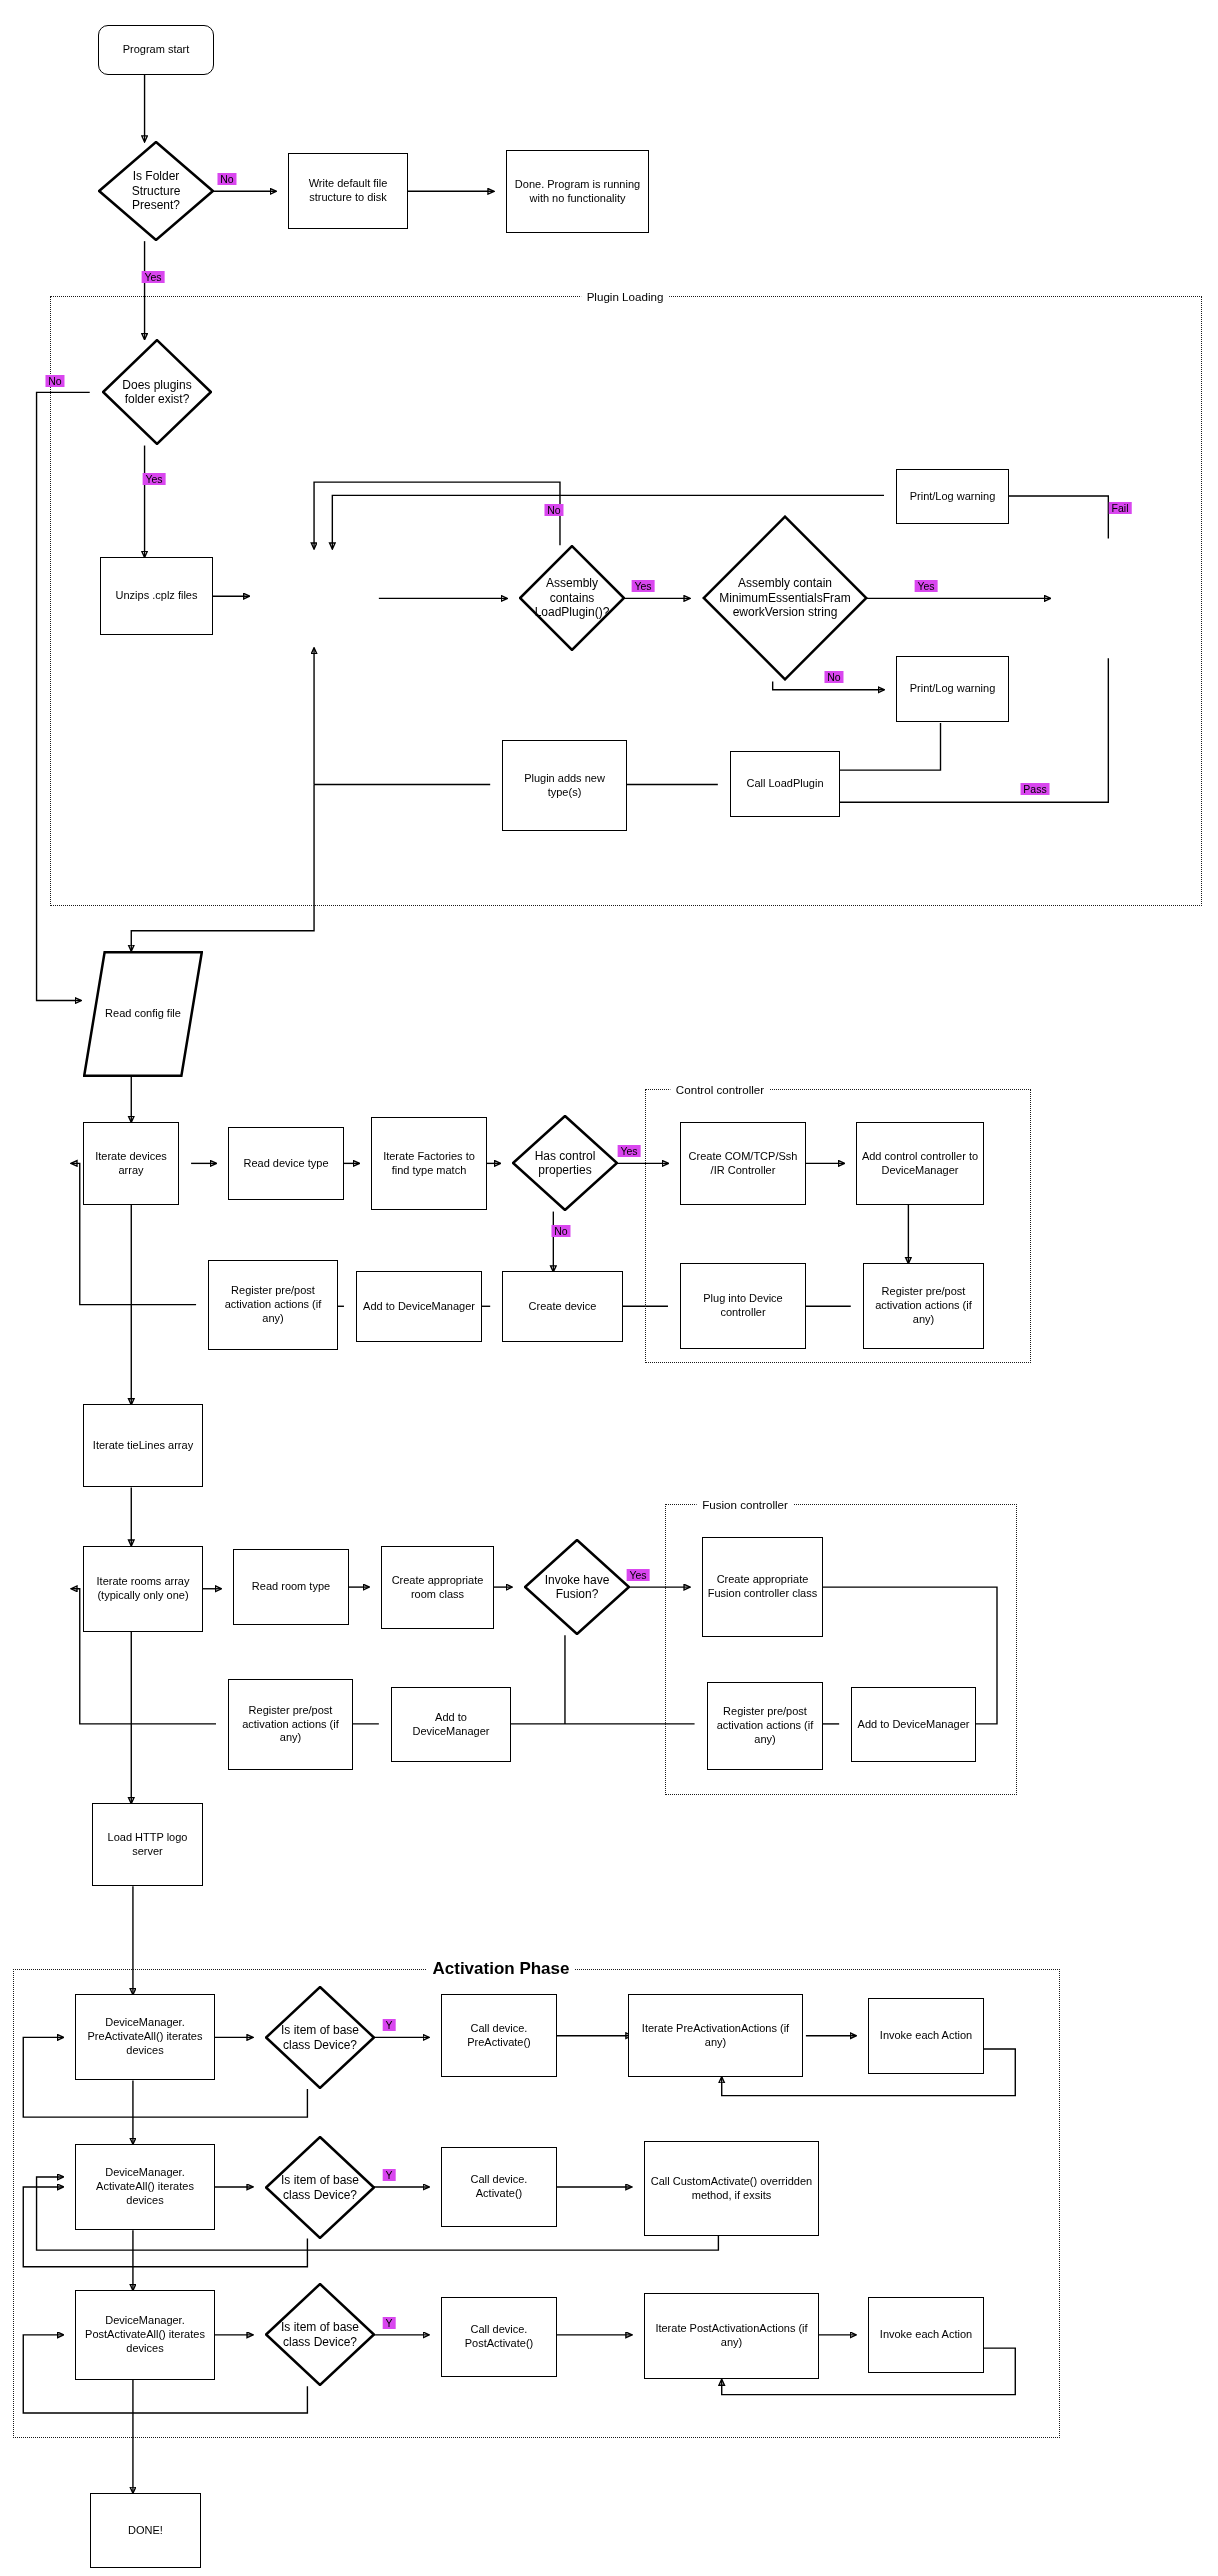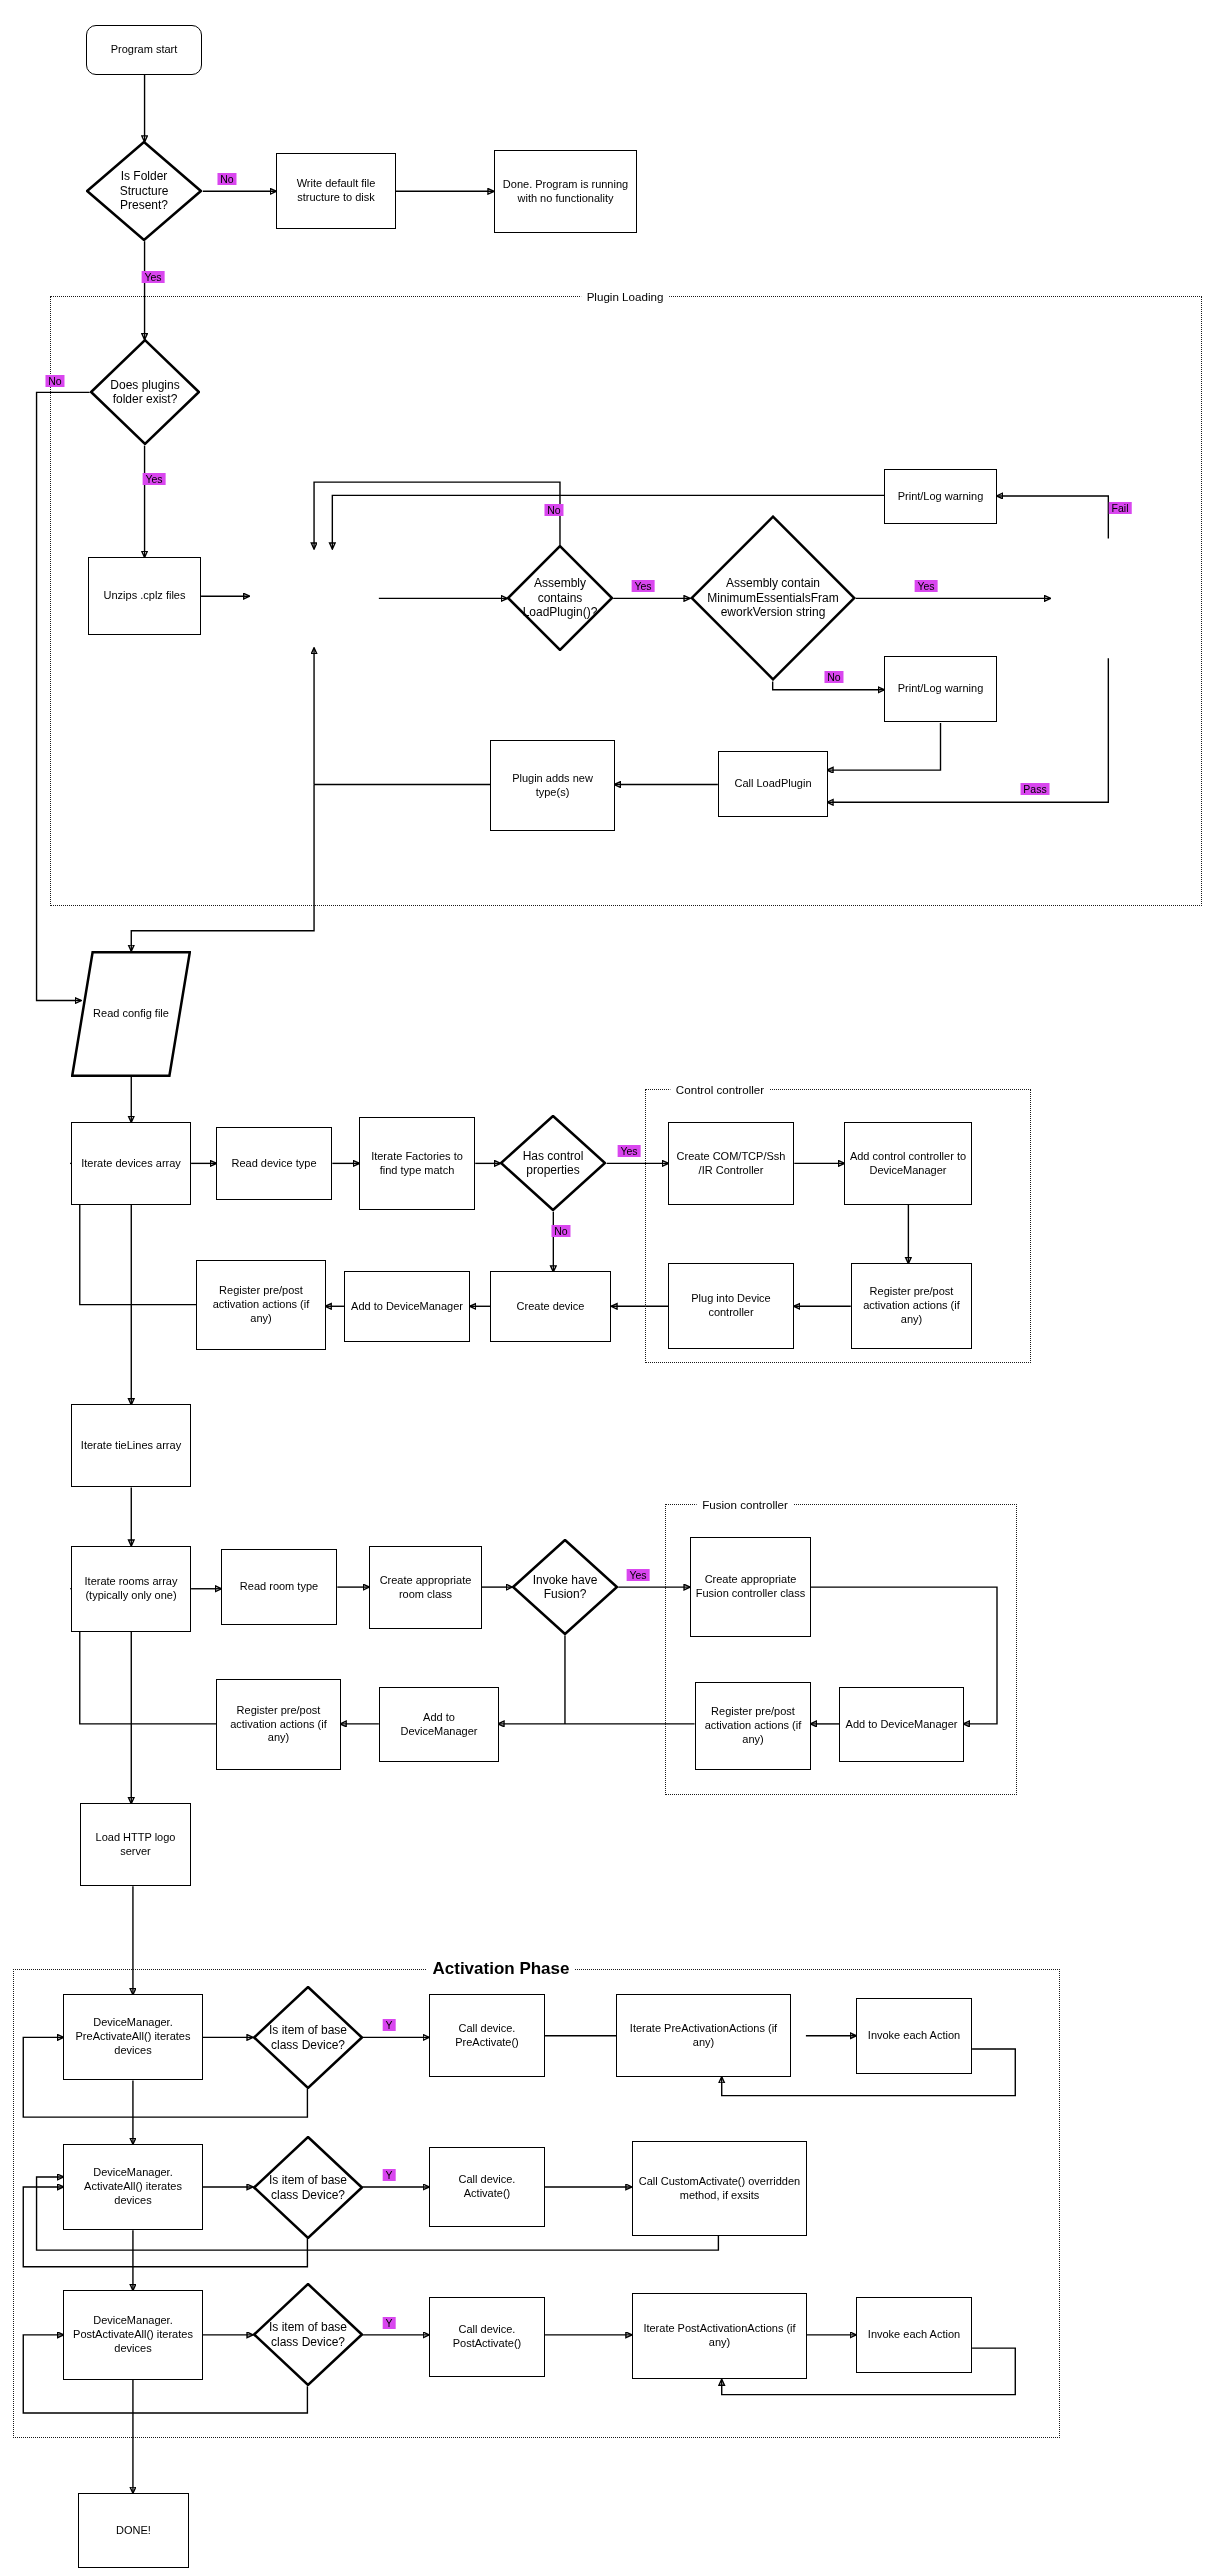--- a/index.html
+++ b/index.html
@@ -9,21 +9,21 @@
 
   .container { position:absolute; border:1.1px dotted #1a1a1a; background:transparent; z-index:0; }
   .ctitle { position:absolute; transform:translate(-50%,-50%); background:#fff; padding:0 5.5px;
             font-size:11.6px; white-space:nowrap; z-index:3; }
   .ctitle.big { font-weight:bold; font-size:17px; }
 
   .wires { position:absolute; left:0; top:0; z-index:1; }
   .wires path { fill:none; stroke:#000; stroke-width:2.5; }
 
   .node { position:absolute; display:flex; align-items:center; justify-content:center;
-          text-align:center; font-size:11px; line-height:1.25; z-index:2; }
+          text-align:center; font-size:11px; line-height:1.25; z-index:2;margin-left:12px; }
   .rect  { background:#fff; border:1.4px solid #000; }
   .rrect { background:#fff; border:1.4px solid #000; border-radius:10px; }
   .shape-node { background:transparent; }
   .shape-node svg.shape { position:absolute; left:0; top:0; width:100%; height:100%; }
   .shape-node svg.shape polygon { fill:#fff; stroke:#000; stroke-width:2.5; vector-effect:non-scaling-stroke; }
   .lbl { position:relative; z-index:1; display:block; padding:2.2px 4.4px; word-wrap:break-word; }
   .diamond .lbl { font-size:12px; line-height:1.2; width:80%; padding:0; word-break:break-word; }
   .para .lbl { padding:0 16.6px; }
 
   .elabel { position:absolute; transform:translate(-50%,-50%); background:#d946ef; padding:0 2.8px;
@@ -178,21 +178,21 @@
       <span class="lbl">Plugin adds new type(s)</span>
     </div>
 
   <div class="node shape-node para" style="left:71px;top:951px;width:120px;height:126px">
       <svg class="shape" viewBox="0 0 100 100" preserveAspectRatio="none">
         <polygon points="18,1 99,1 82,99 1,99"></polygon>
       </svg>
       <span class="lbl">Read config file</span>
     </div>
 
-  <div class="node rect" style="left:71px;top:1122px;width:120px;height:83px">
+  <div class="node rect" style="left:71px;top:1122px;width:96px;height:83px">
       <span class="lbl">Iterate devices array</span>
     </div>
   <div class="node rect" style="left:216px;top:1127px;width:116px;height:73px">
       <span class="lbl">Read device type</span>
     </div>
   <div class="node rect" style="left:359px;top:1117px;width:116px;height:93px">
       <span class="lbl">Iterate Factories to find type match</span>
     </div>
 
   <div class="node shape-node diamond" style="left:500px;top:1115px;width:106px;height:96px">

